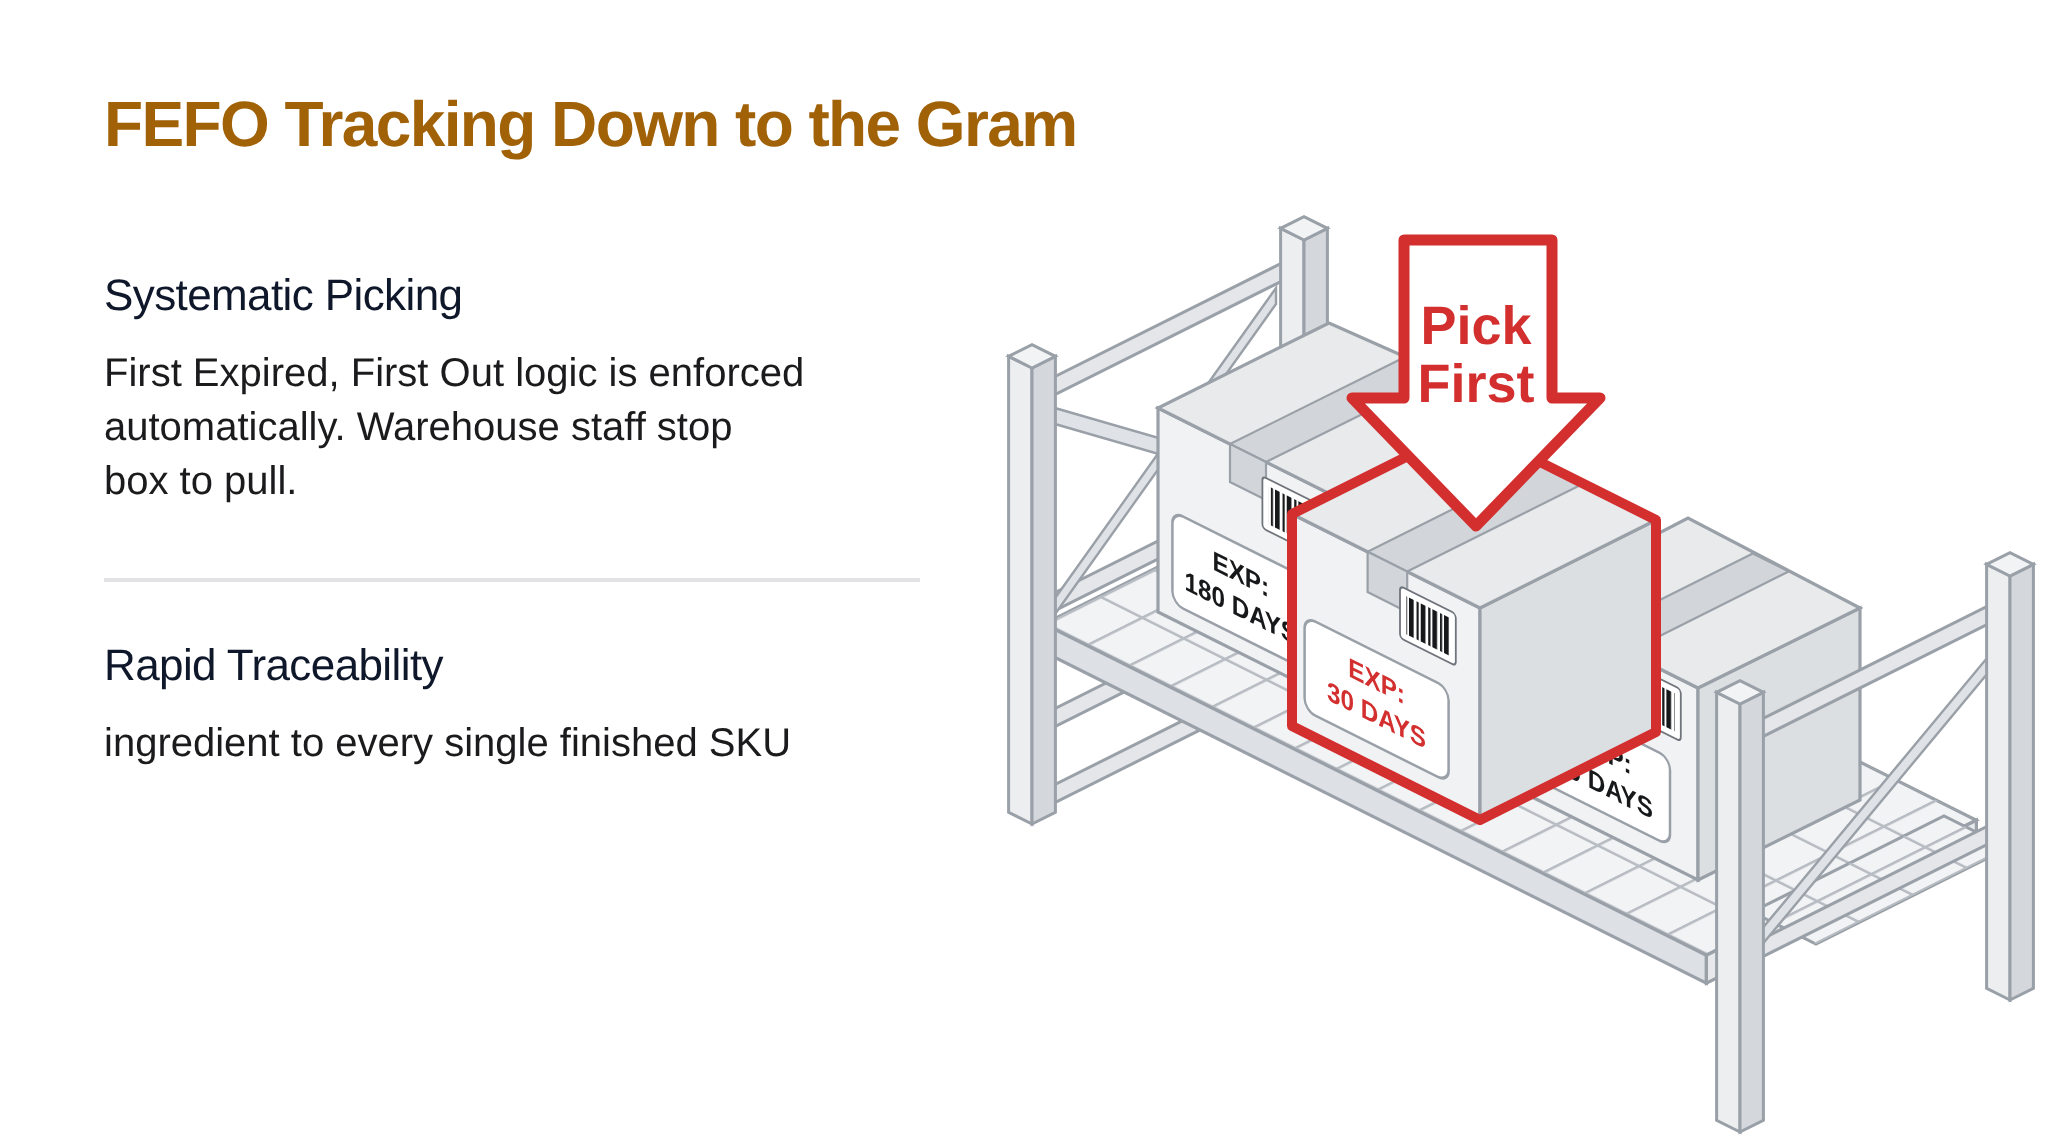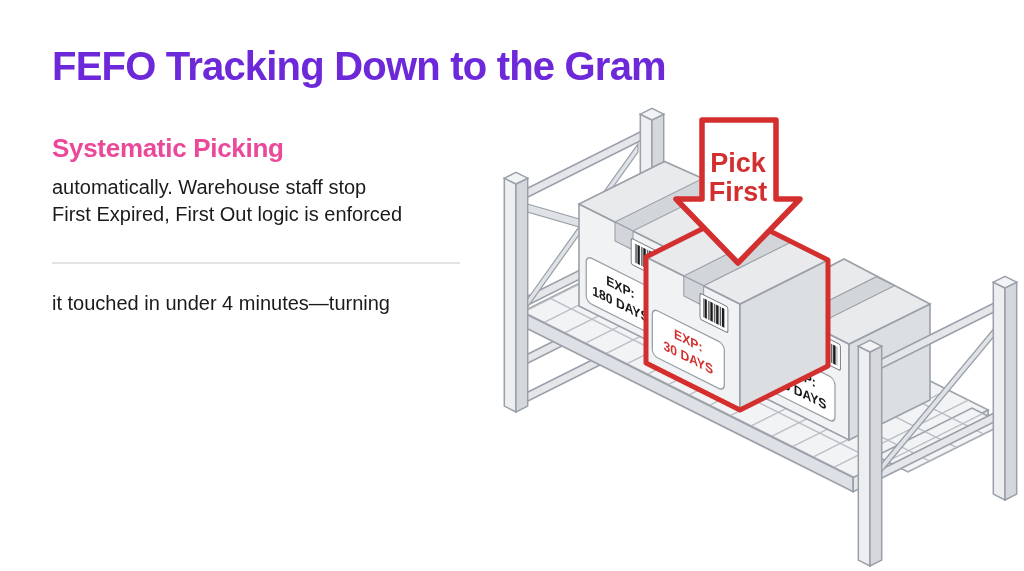--- a/index.html
+++ b/index.html
@@ -4,52 +4,54 @@
 <style>
   html,body{margin:0;padding:0;}
   body{
     width:1024px;height:571px;position:relative;overflow:hidden;
     background:#ffffff;
     font-family:"Liberation Sans", sans-serif;
     color:#121214;
   }
   .slide-title{
     position:absolute;left:52px;top:44px;
-    font-size:40px;font-weight:bold;letter-spacing:-0.8px;
-    color:#6d28d9;white-space:nowrap;
+    font-size:32px;font-weight:bold;letter-spacing:-0.8px;
+    color:#a16207;white-space:nowrap;
   }
   .left-col{position:absolute;left:52px;top:132px;width:420px;}
   .section-heading{
-    font-size:26px;font-weight:bold;color:#ec4899;
+    font-size:22px;font-weight:normal;color:#0f172a;
     letter-spacing:-0.3px;margin:0 0 10px 0;line-height:32px;
   }
   .body-line{
     font-size:20px;line-height:27px;color:#1b1b1d;white-space:nowrap;
   }
   .divider{
     border:none;border-top:2px solid #e3e3e6;
     margin:34px 0 26px 0;width:408px;
   }
   .illus{position:absolute;left:480px;top:100px;}
   svg text{font-family:"Liberation Sans", sans-serif;}
 </style>
 </head>
 <body>
 
 <div class="slide-title">FEFO Tracking Down to the Gram</div>
 
 <div class="left-col">
   <div>
     <h2 class="section-heading">Systematic Picking</h2>
+    <div class="body-line">First Expired, First Out logic is enforced</div>
     <div class="body-line">automatically. Warehouse staff stop</div>
-    <div class="body-line">First Expired, First Out logic is enforced</div>
+    <div class="body-line">box to pull.</div>
   </div>
   <hr class="divider">
   <div>
-    <div class="body-line">it touched in under 4 minutes—turning</div>
+    <h2 class="section-heading">Rapid Traceability</h2>
+    <div class="body-line">ingredient to every single finished SKU</div>
   </div>
 </div>
 
 <svg class="illus" width="544" height="471" viewBox="0 0 544 471">
   <defs>
     <pattern id="meshPat" patternUnits="userSpaceOnUse" width="23" height="30" patternTransform="matrix(0.9,0.45,0.9,-0.45,42,212)">
       <path d="M0,0.8 H23 M0.8,0 V30" stroke="#b8bcc3" stroke-width="1.7" fill="none"></path>
     </pattern>
     <pattern id="barPat" patternUnits="userSpaceOnUse" width="6.5" height="22">
       <rect width="6.5" height="22" fill="#ffffff"></rect>

